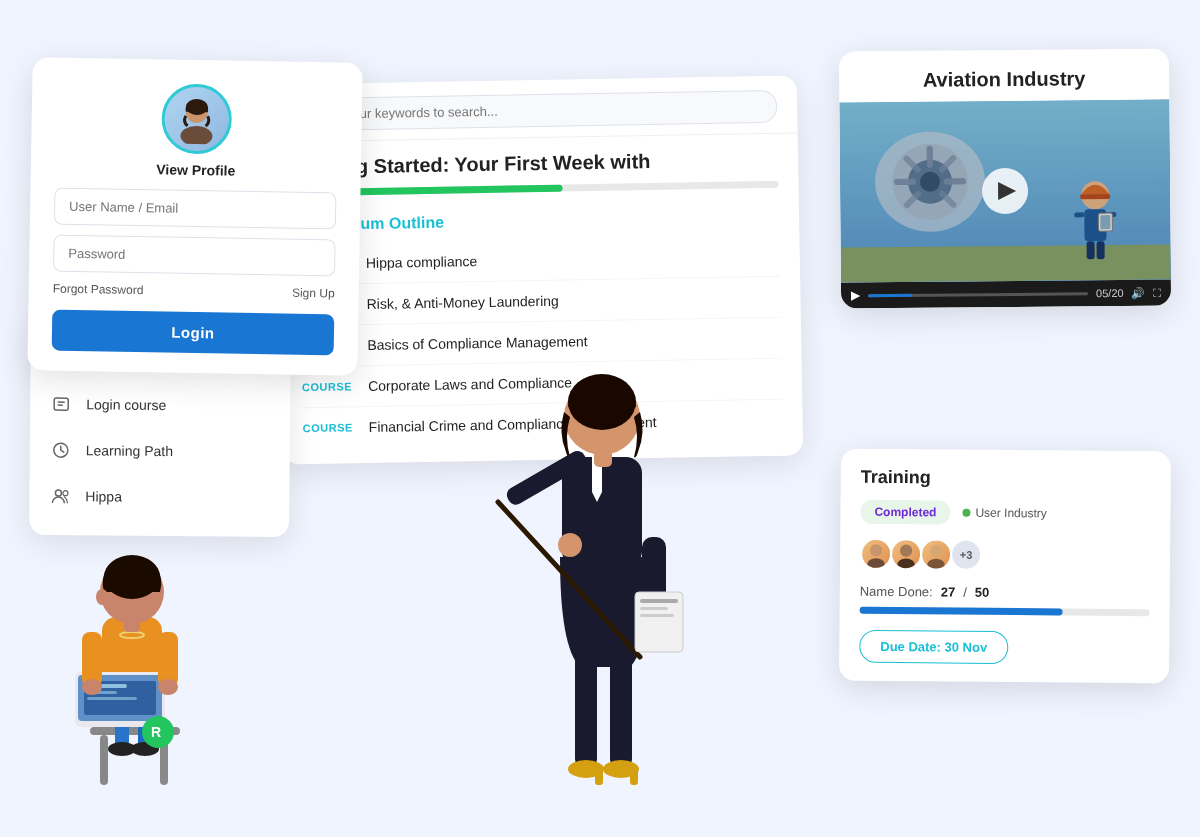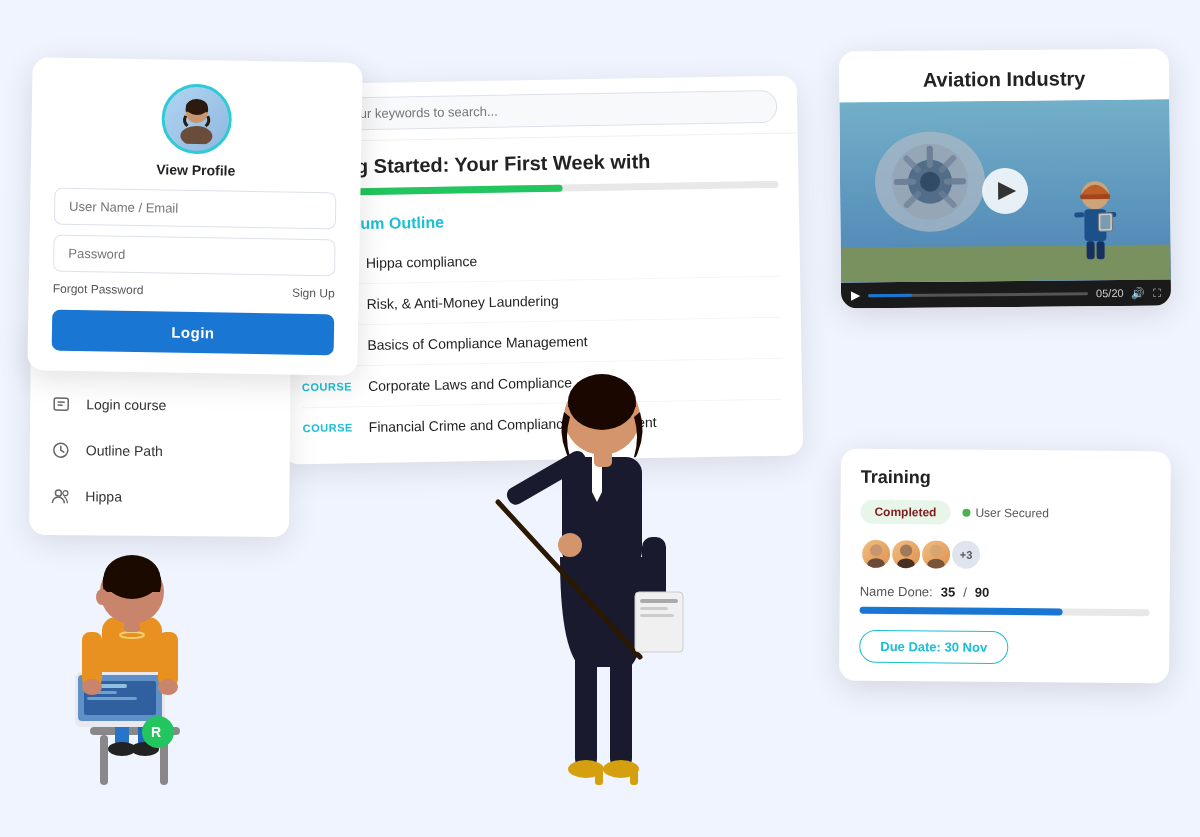--- a/index.html
+++ b/index.html
@@ -282,21 +282,21 @@
       margin-bottom: 12px;
     }
     .training-badges {
       display: flex;
       align-items: center;
       gap: 12px;
       margin-bottom: 14px;
     }
     .badge-completed {
       background: #E8F5E9;
-      color: #7f1d1d;
+      color: #6d28d9;
       border-radius: 20px;
       padding: 5px 14px;
       font-size: 12px;
       font-weight: 600;
     }
     .badge-secured {
       display: flex;
       align-items: center;
       gap: 5px;
       font-size: 12px;
@@ -443,21 +443,21 @@
     </span>
     <span>Login course</span>
   </div>
   <div class="sidebar-item">
     <span class="sidebar-icon">
       <svg width="20" height="20" viewBox="0 0 20 20" fill="none" xmlns="http://www.w3.org/2000/svg">
         <circle cx="10" cy="10" r="7" stroke="#666" stroke-width="1.5" fill="none"></circle>
         <path d="M10 6v4l3 2" stroke="#666" stroke-width="1.5" stroke-linecap="round"></path>
       </svg>
     </span>
-    <span>Outline Path</span>
+    <span>Learning Path</span>
   </div>
   <div class="sidebar-item">
     <span class="sidebar-icon">
       <svg width="20" height="20" viewBox="0 0 20 20" fill="none" xmlns="http://www.w3.org/2000/svg">
         <circle cx="8" cy="7" r="3" stroke="#666" stroke-width="1.5" fill="none"></circle>
         <path d="M2 17c0-3.31 2.69-6 6-6s6 2.69 6 6" stroke="#666" stroke-width="1.5" fill="none"></path>
         <circle cx="15" cy="7" r="2.5" stroke="#666" stroke-width="1.2" fill="none"></circle>
         <path d="M17 17c0-2.76-1.34-5.2-3.38-6.69" stroke="#666" stroke-width="1.2" fill="none"></path>
       </svg>
     </span>
@@ -564,21 +564,21 @@
     <span class="vc-fs">⛶</span>
   </div>
 </div>
 
 <div class="training-card">
   <div class="training-title">Training</div>
   <div class="training-badges">
     <span class="badge-completed">Completed</span>
     <div class="badge-secured">
       <div class="dot-green"></div>
-      <span>User Secured</span>
+      <span>User Industry</span>
     </div>
   </div>
   <div class="avatars-row">
     <div class="mini-avatar">
       <svg viewBox="0 0 32 32" width="32" height="32">
           <circle cx="16" cy="12" r="7" fill="#c8956c"></circle>
           <ellipse cx="16" cy="28" rx="10" ry="7" fill="#6b4c3b"></ellipse>
         </svg>
     </div>
     <div class="mini-avatar">
@@ -590,23 +590,23 @@
     <div class="mini-avatar">
       <svg viewBox="0 0 32 32" width="32" height="32">
           <circle cx="16" cy="12" r="7" fill="#d4a870"></circle>
           <ellipse cx="16" cy="28" rx="10" ry="7" fill="#7a5538"></ellipse>
         </svg>
     </div>
     <div class="mini-avatar plus">+3</div>
   </div>
   <div class="task-done-row">
     <span>Name Done:</span>
-    <span class="task-numbers">35</span>
+    <span class="task-numbers">27</span>
     <span>/</span>
-    <span class="task-numbers">90</span>
+    <span class="task-numbers">50</span>
   </div>
   <div class="training-progress-bg">
     <div class="training-progress-fill"></div>
   </div>
   <div class="due-date-btn">Due Date: 30 Nov</div>
 </div>
 
 <div class="figure-student">
   <svg viewBox="0 0 220 320" xmlns="http://www.w3.org/2000/svg" width="220" height="320">
 

